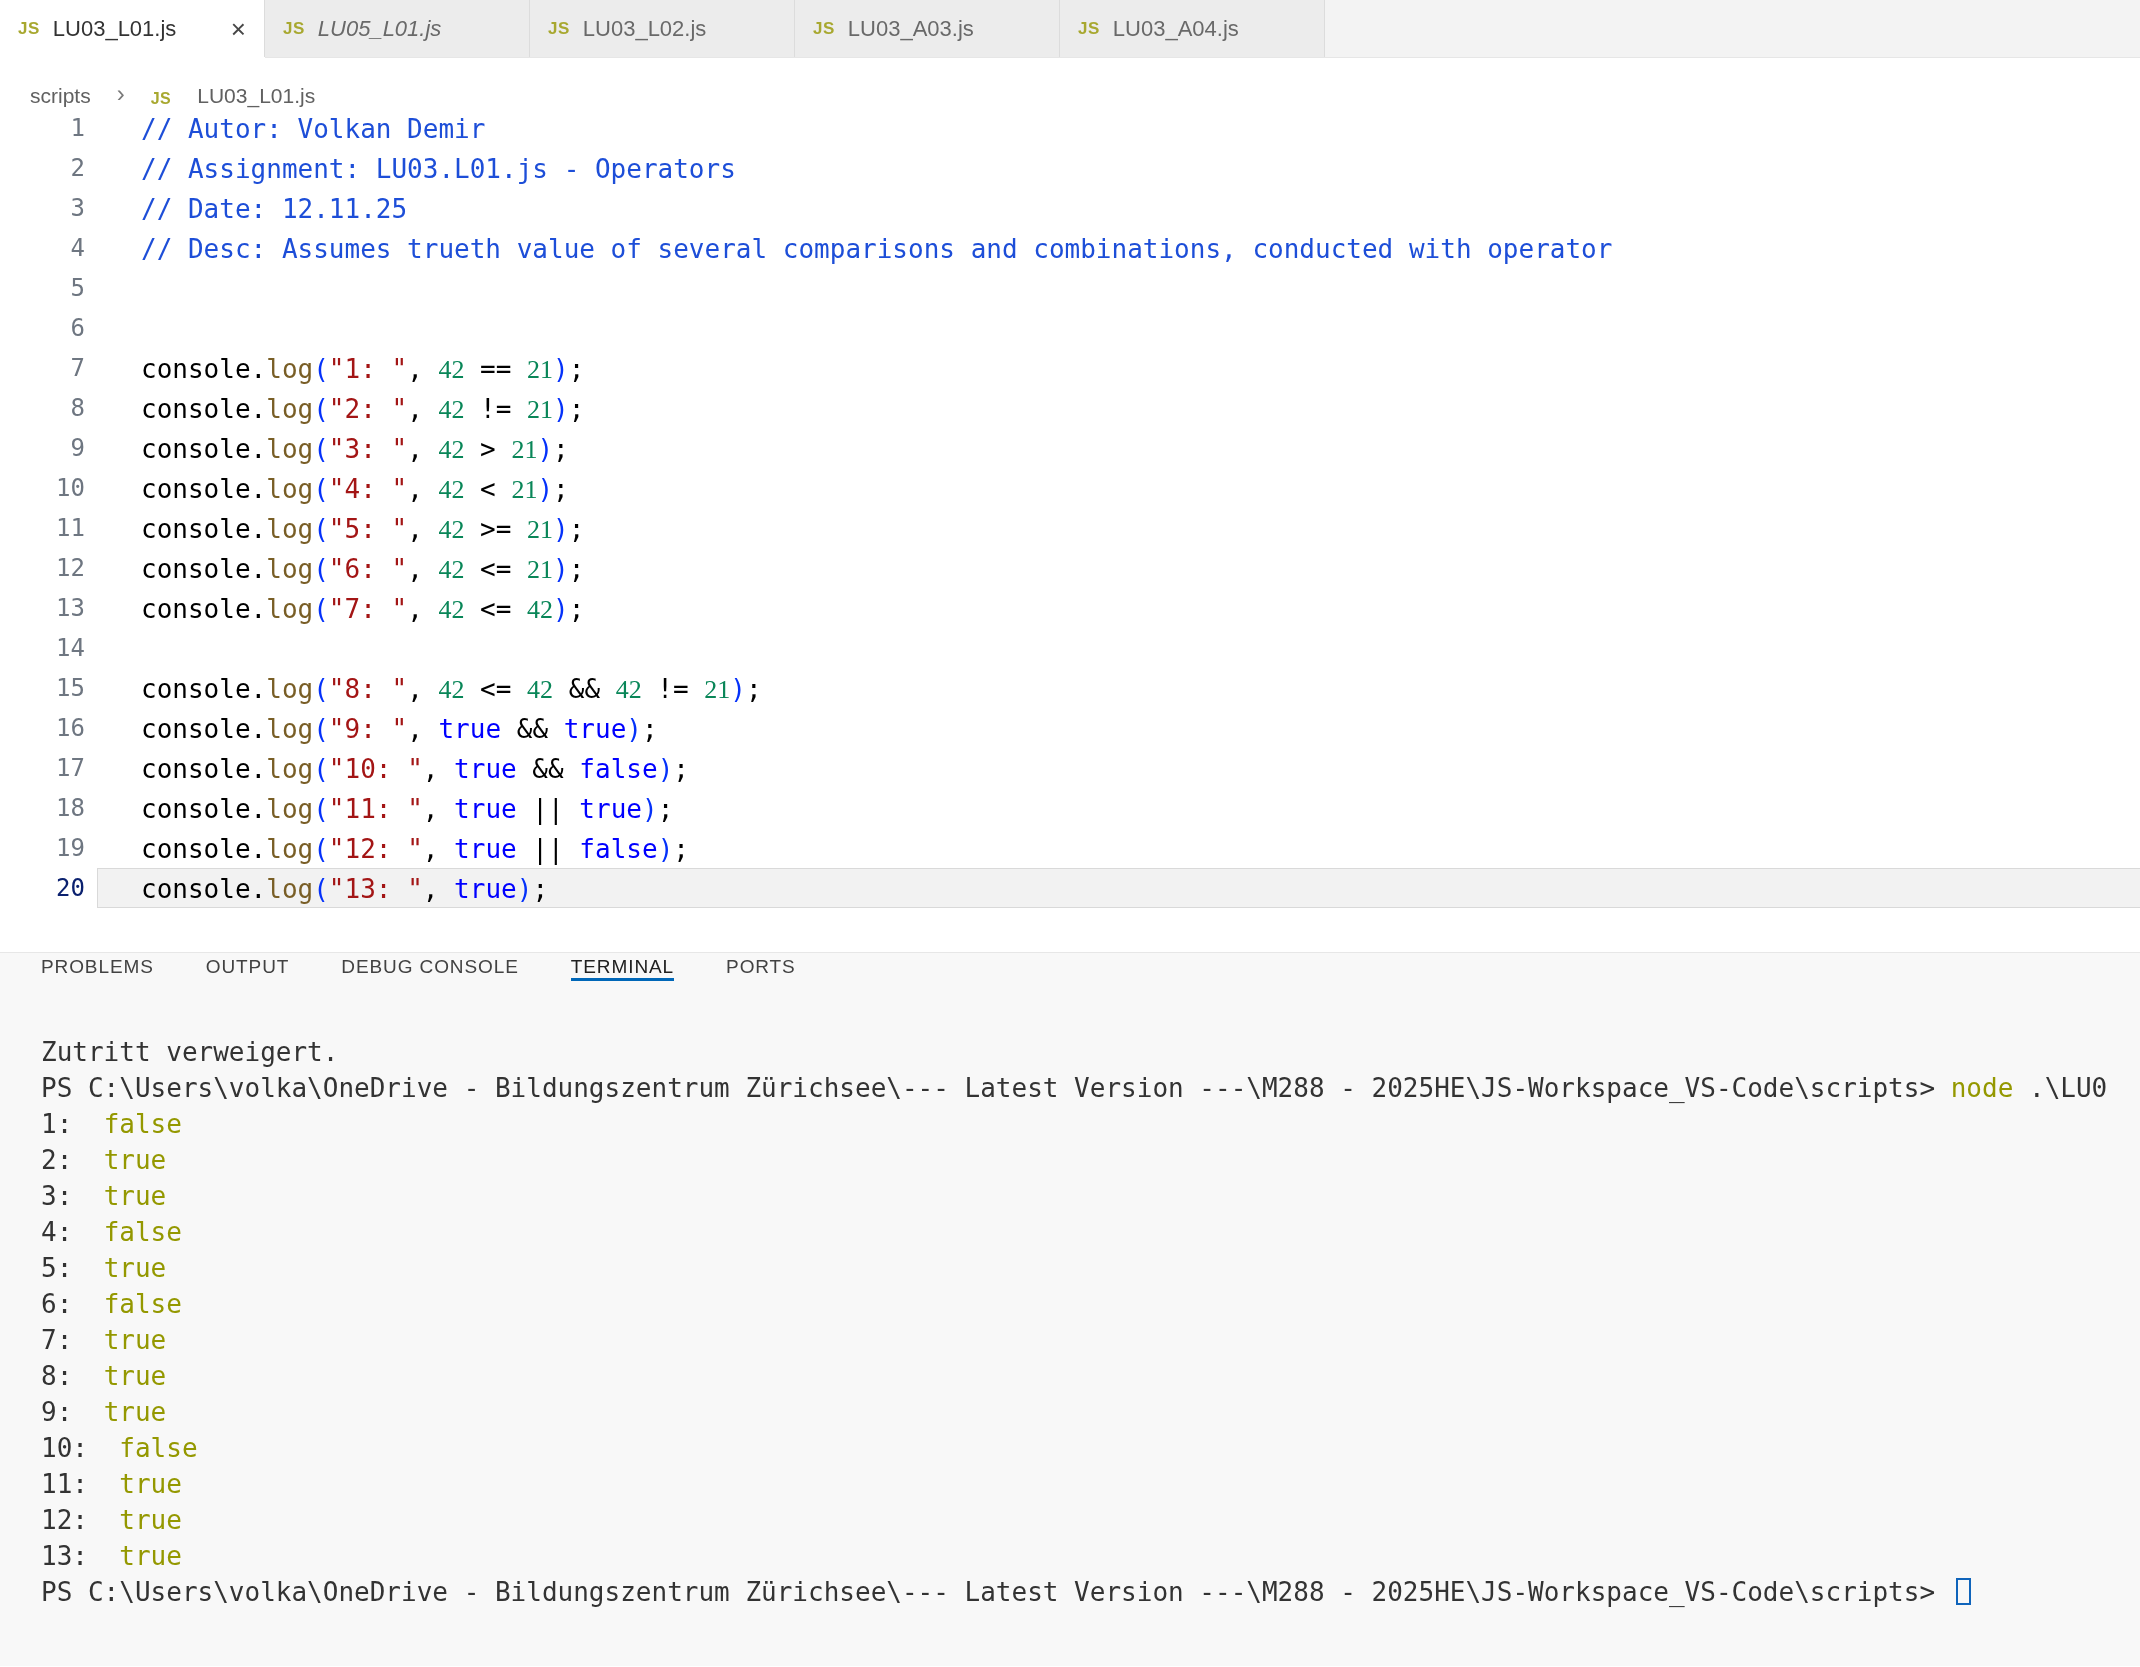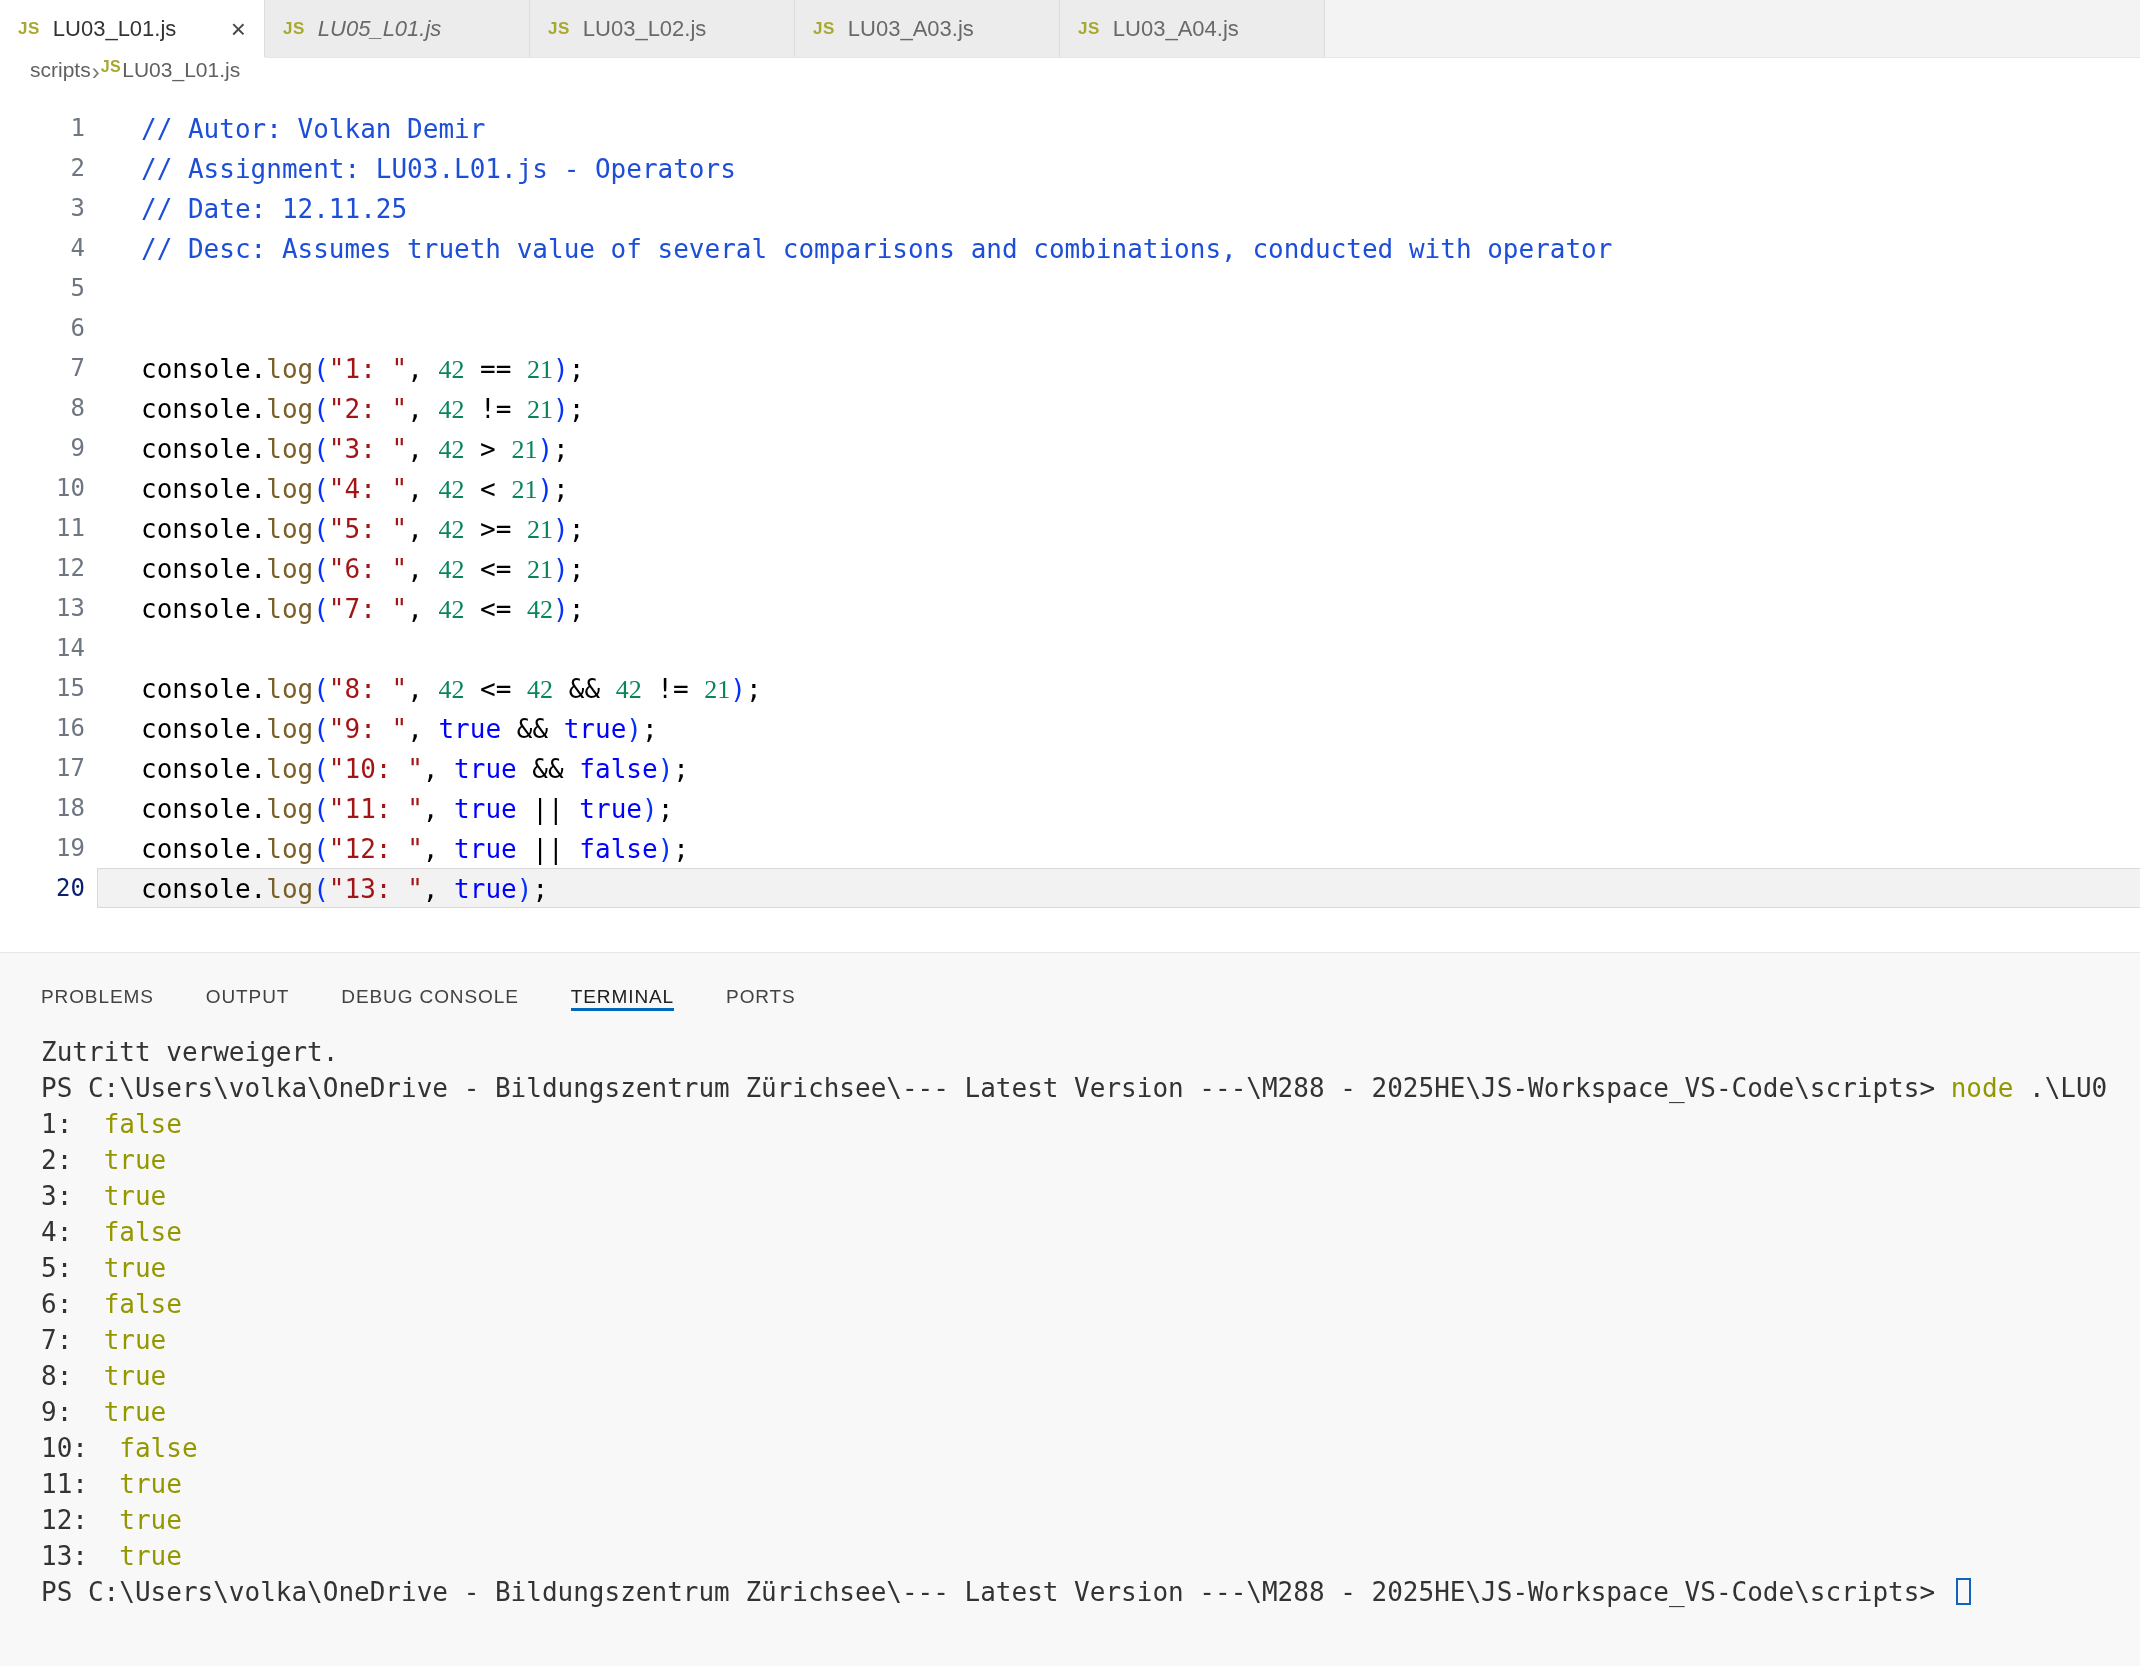--- a/index.html
+++ b/index.html
@@ -10,21 +10,21 @@
   .tab{width:265px;flex:none;display:flex;align-items:center;gap:13px;padding:0 18px;
        background:#ececec;border-right:1px solid #dcdcdc;cursor:pointer;
        font:22px "Liberation Sans",sans-serif;color:#696969;}
   .tab.active{background:#ffffff;color:#333333;box-shadow:0 2px 0 #ffffff;}
   .tab.preview .tab-label{font-style:italic;}
   .js-badge{font:bold 17px "Liberation Sans",sans-serif;color:#a8a830;letter-spacing:.5px;}
   .tab-label{white-space:nowrap;}
   .tab-close{margin-left:auto;font-size:26px;line-height:1;color:#474747;cursor:pointer;}
 
   
-  .crumbs{height:50px;display:flex;align-items:flex-start;gap:1px;padding-left:30px;
+  .crumbs{height:50px;display:flex;align-items:flex-end;gap:26px;padding-left:30px;
           font:21px "Liberation Sans",sans-serif;color:#616161;background:#ffffff;}
   .crumbs .sep{font-size:24px;color:#7a7a7a;}
   .crumbs .js-badge{font-size:16px;}
 
   
   .editor{font:26px/40px "DejaVu Sans Mono","Liberation Mono",monospace;}
   .line{display:flex;height:40px;}
   .ln{width:85px;flex:none;text-align:right;color:#6e7681;font-size:24px;}
   .lc{flex:1;margin-left:12px;padding-left:43px;white-space:pre;border:1px solid transparent;border-right:none;}
   .line.current .ln{color:#0b216f;}
@@ -33,21 +33,21 @@
   .tk-v{color:#000000;margin-top:28px;}  
   .tk-f{color:#795e26;}  
   .tk-b{color:#0431fa;}  
   .tk-s{color:#a31515;}  
   .tk-n{color:#098658;font-family:Liberation Serif, serif;}  
   .tk-p{color:#000000;}  
   .tk-k{color:#0000ff;}  
 
   
   .panel{margin-top:44px;height:714px;background:#f8f8f8;border-top:1px solid #e7e7e7;}
-  .panel-tabs{height:58px;display:flex;align-items:flex-end;padding-left:41px;}
+  .panel-tabs{height:58px;display:flex;align-items:flex-start;padding-left:41px;}
   .ptab{margin-right:52px;display:flex;align-items:center;cursor:pointer;
         font:19px "Liberation Sans",sans-serif;letter-spacing:.9px;color:#424242;
         border-bottom:3px solid transparent;padding-top:3px;}
   .ptab.active{color:#202020;border-bottom-color:#0067b8;}
 
   .terminal{padding:23px 1px 0 41px;font:26px/36px "DejaVu Sans Mono","Liberation Mono",monospace;
             color:#333333;}
   .t-line{height:36px;white-space:pre;}
   .t-y{color:#949800;}
   .cursor{display:inline-block;width:15px;height:27px;border:2px solid #0f64bb;

